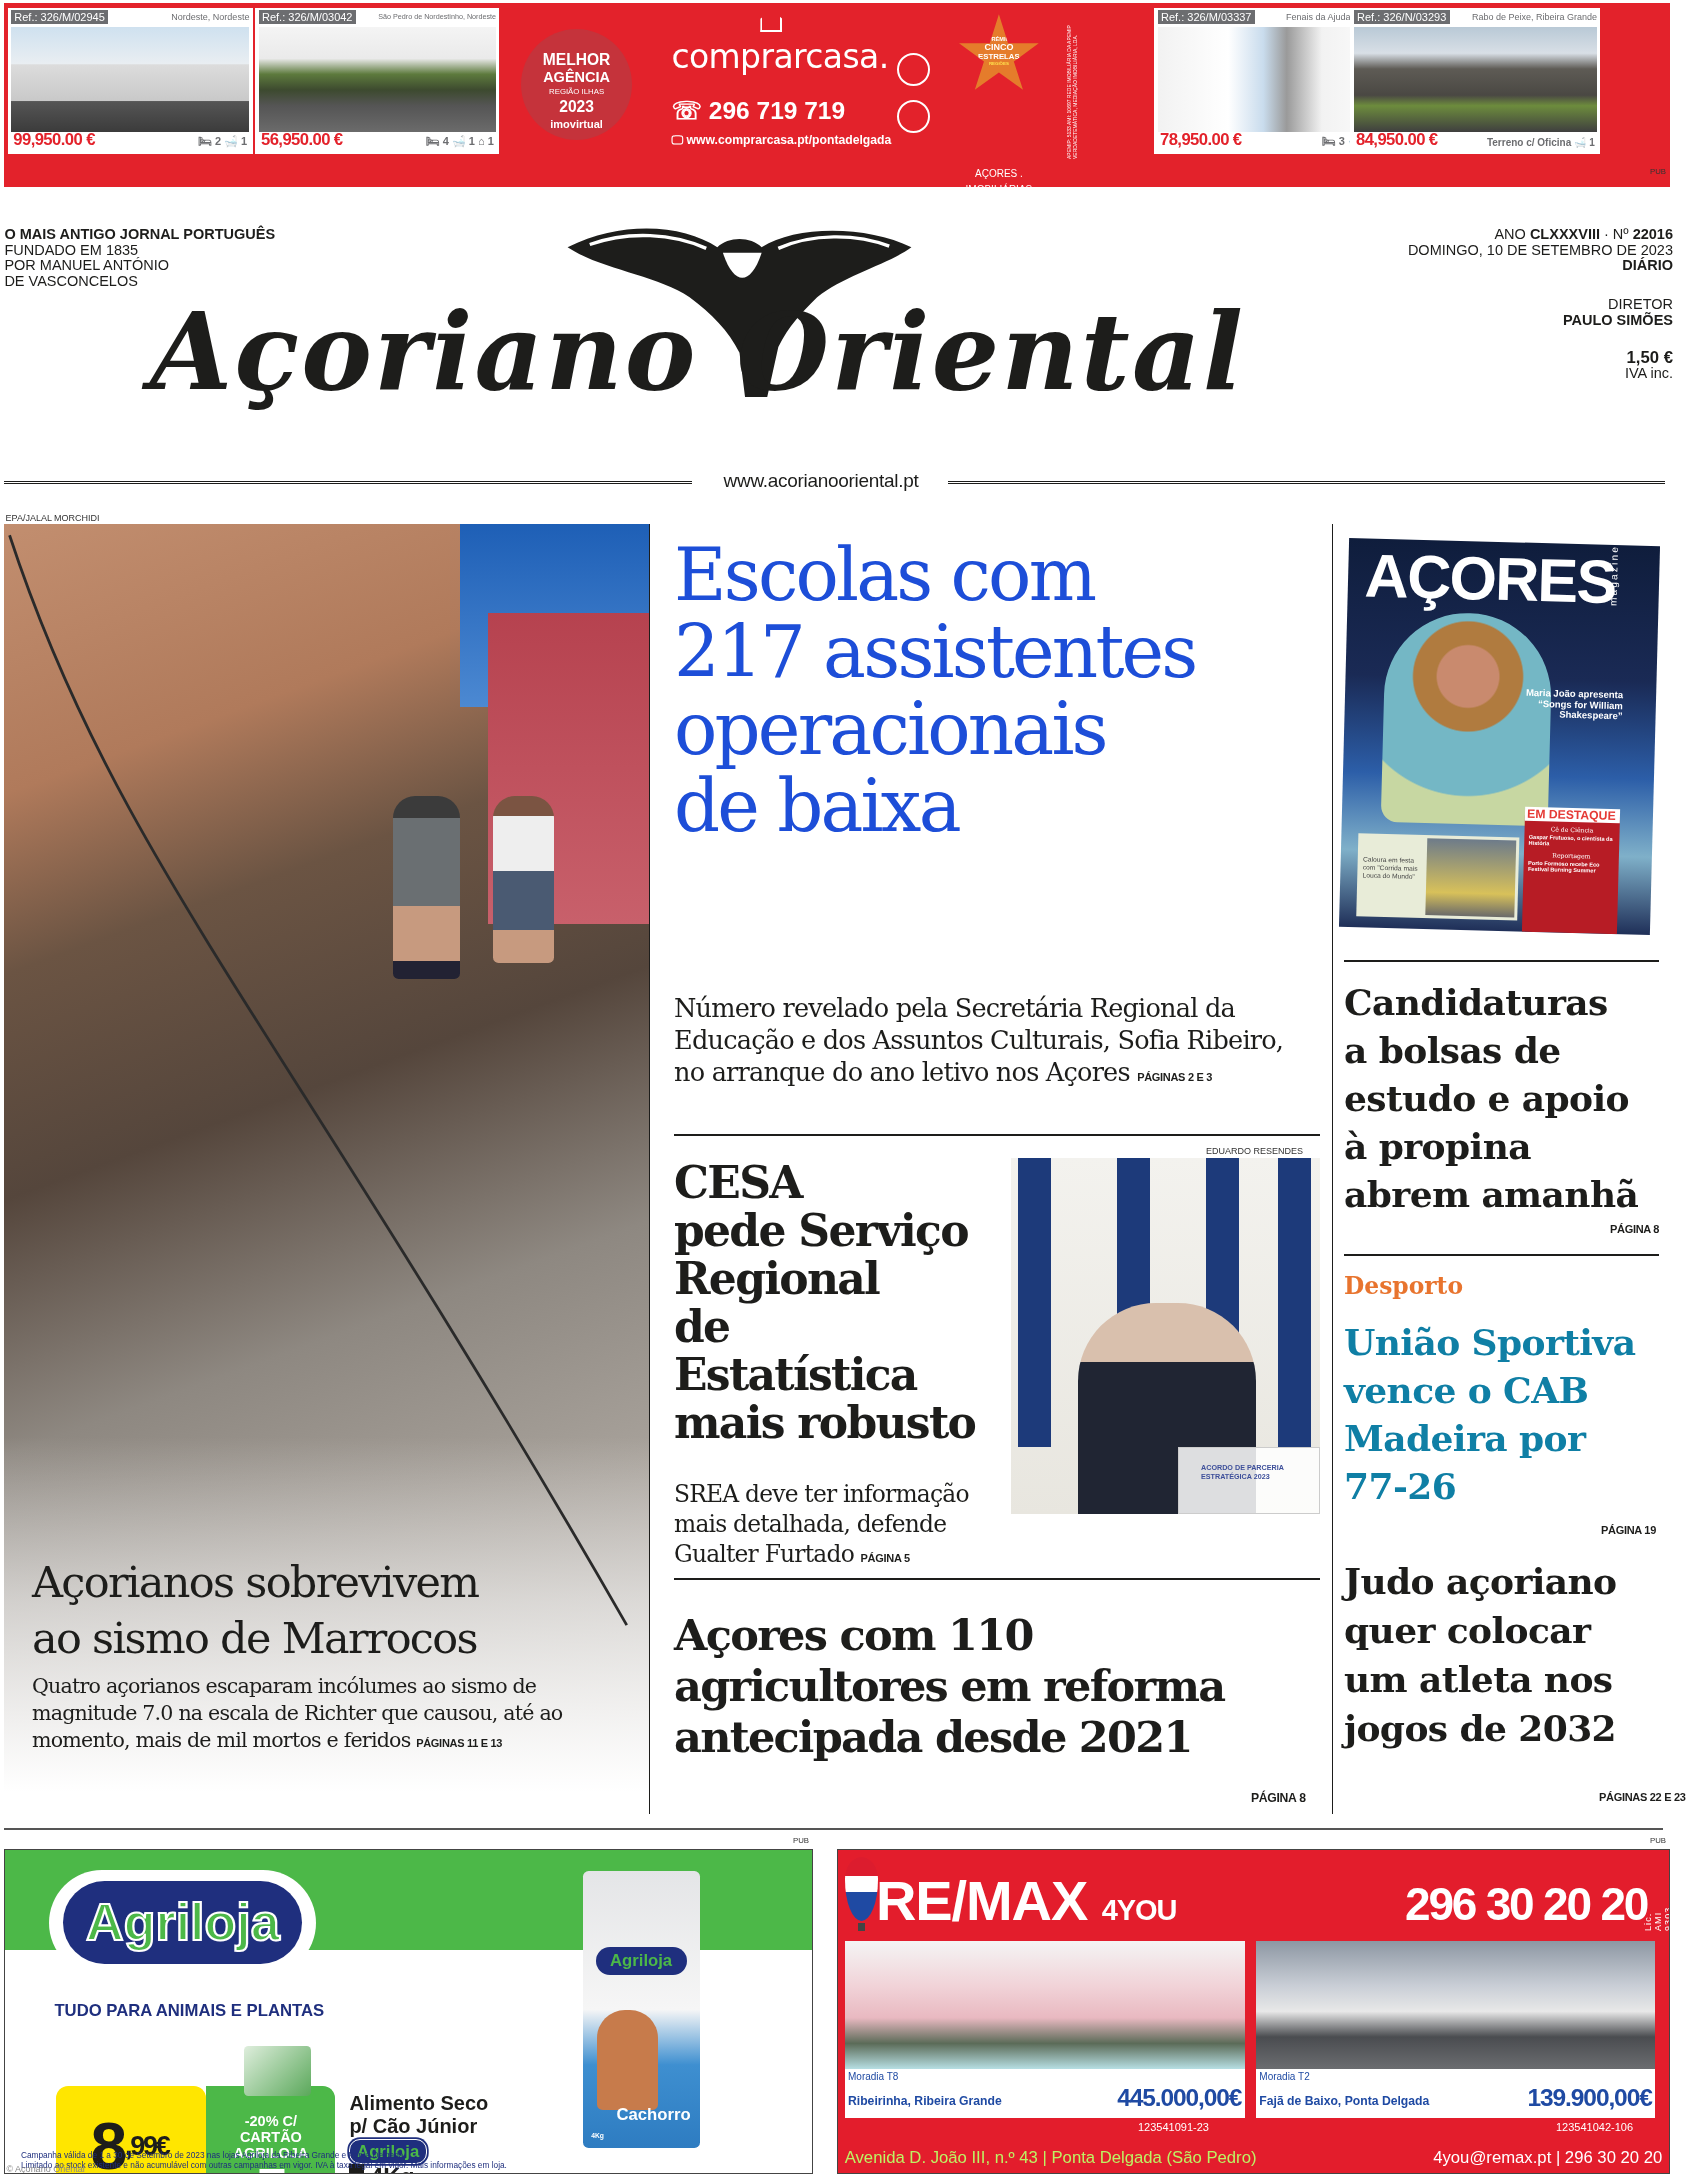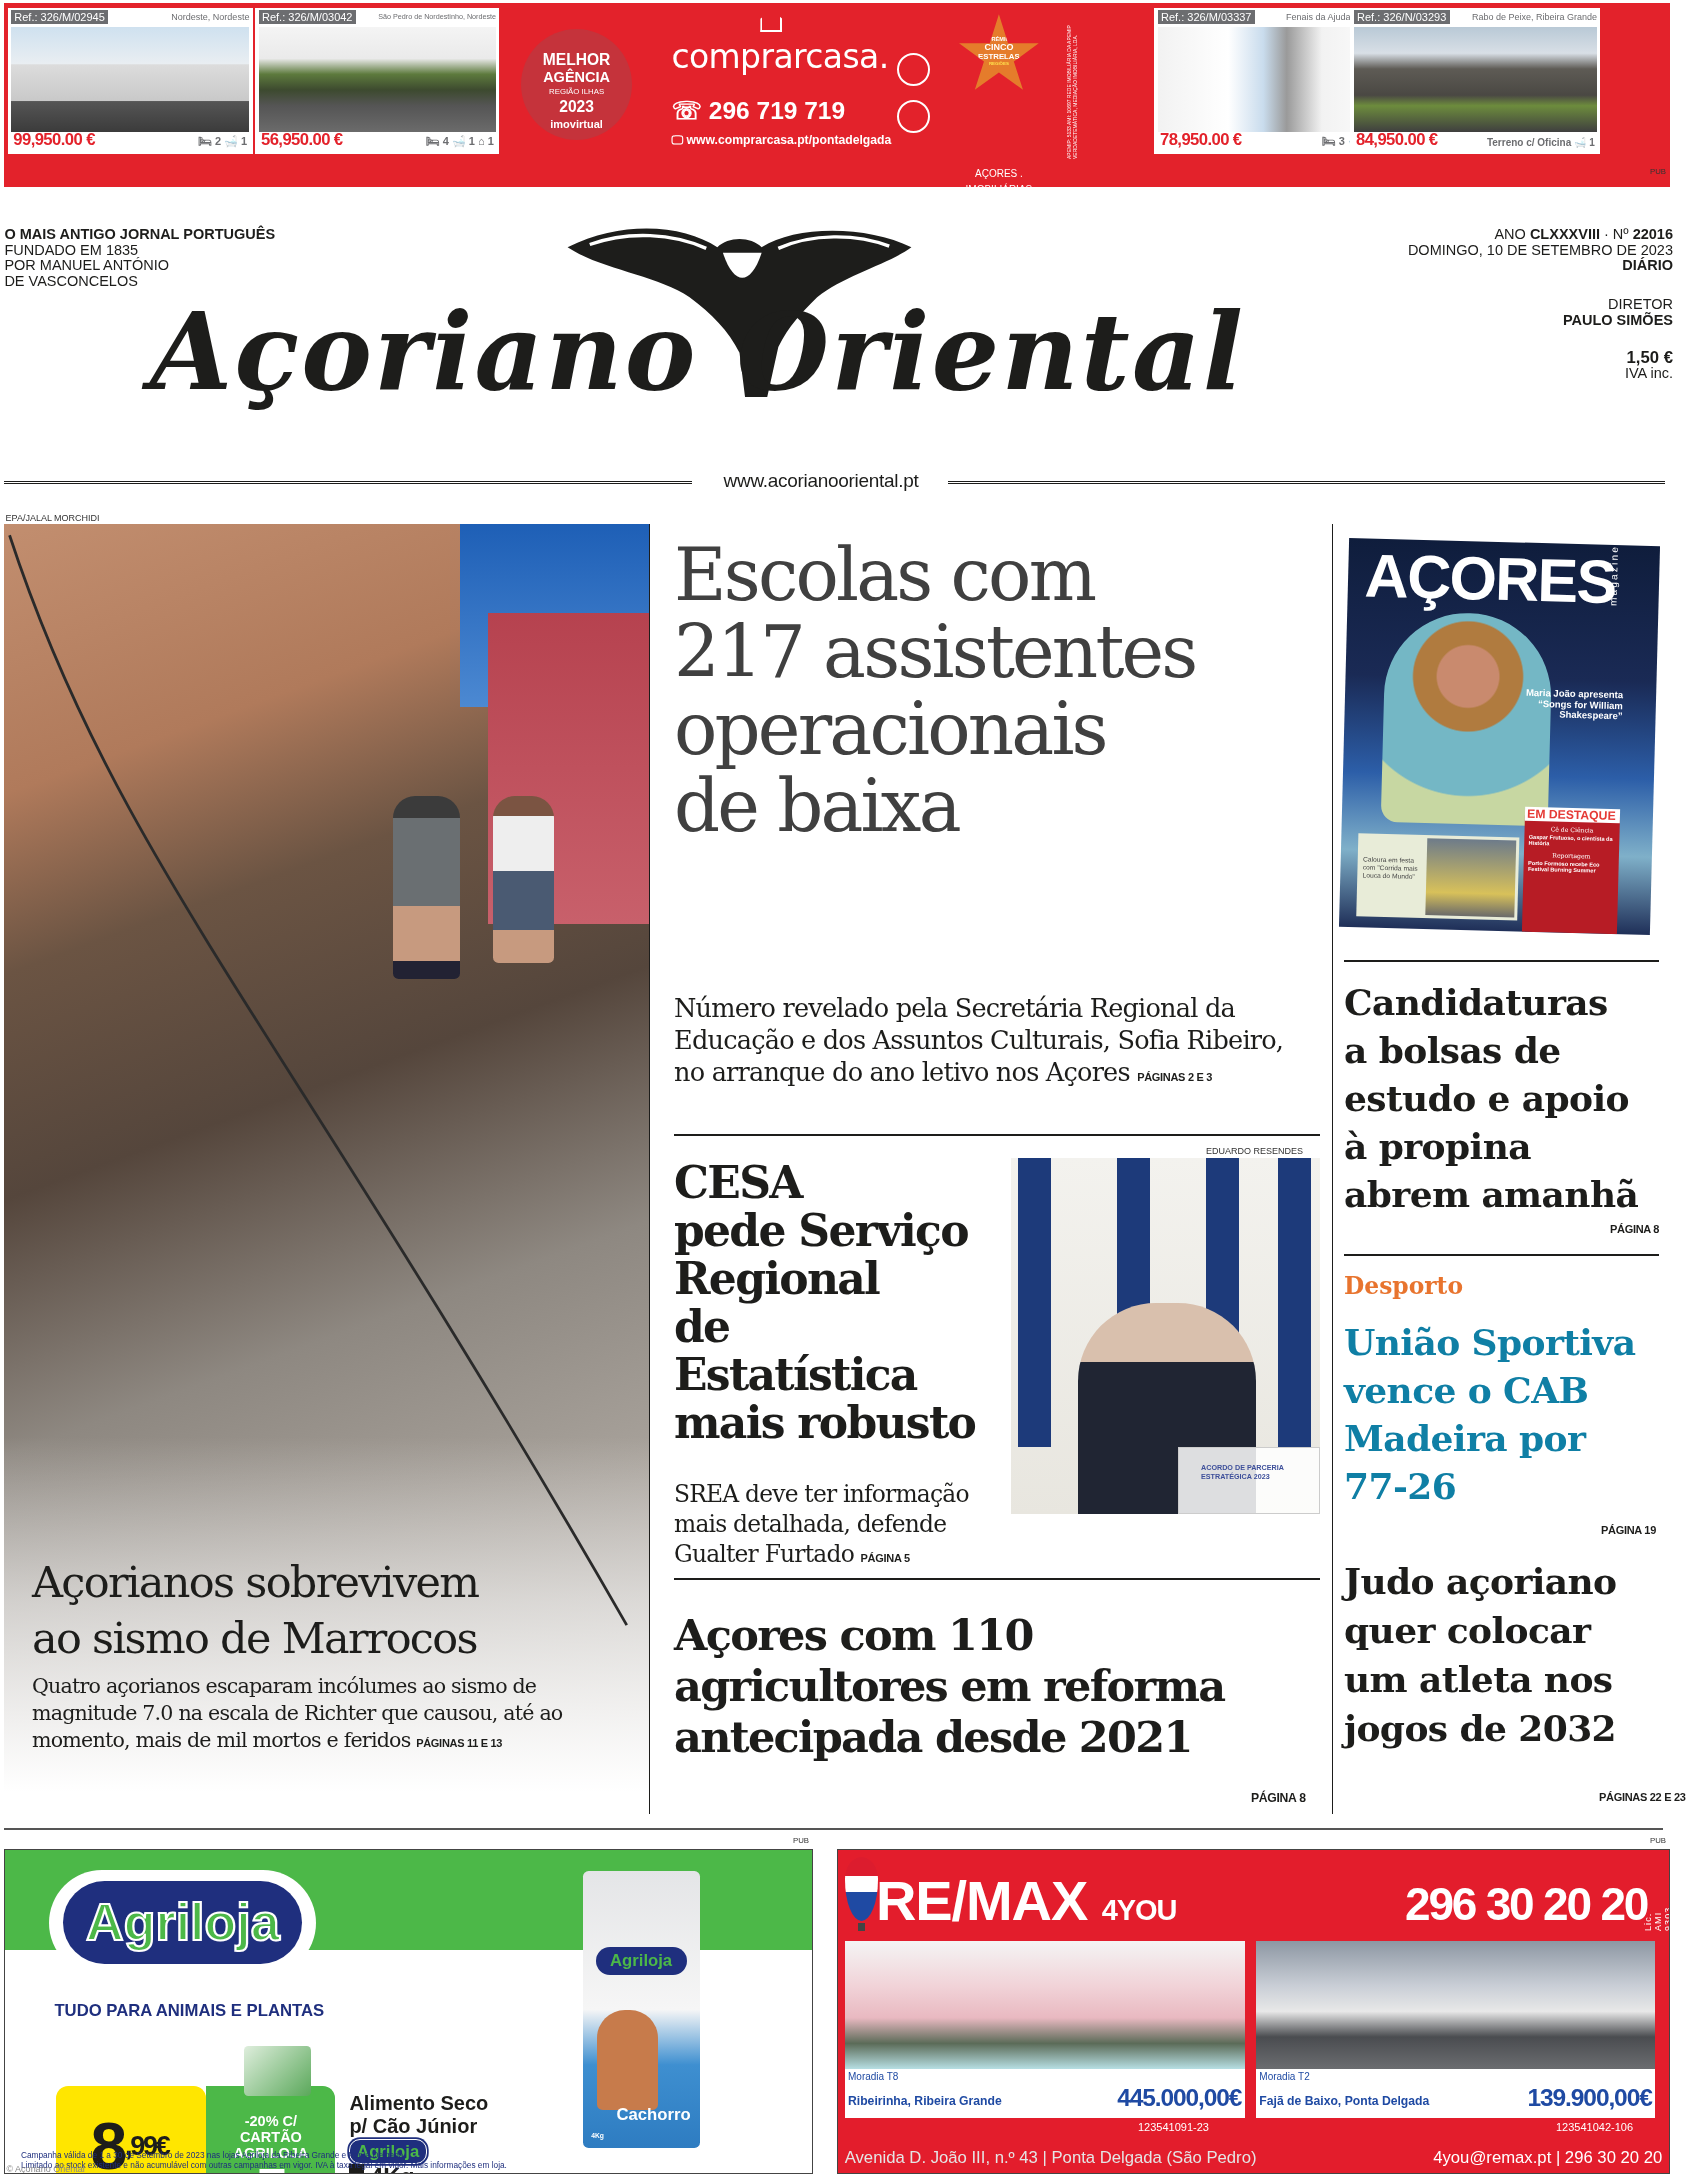--- a/index.html
+++ b/index.html
@@ -29,21 +29,21 @@
   
   .mh-left { left: 4.4px; top: 227px; font-size: 14.5px; line-height: 15.6px; }
   .mh-left .b { font-weight: bold; }
   .mh-right { right: 27px; top: 227px; font-size: 14.5px; line-height: 15.6px; text-align: right; }
   .logo-title { left: 150px; top: 289px; font-family: "DejaVu Serif", serif; font-weight: bold; font-size: 106px; letter-spacing: 2.2px; color: #1d1d1b; font-style: italic; }
   .eagle { left: 556px; top: 214px; width: 367px; height: 183px; }
   .rule-double { height: 3.3px; border-top: 1.7px solid #1d1d1b; border-bottom: 1.1px solid #1d1d1b; }
 
   
   .credit { font-size: 9px; color: #333; }
-  .headline-red { color: #404040; font-family: "DejaVu Serif", serif; font-size: 72px; line-height: 77px; letter-spacing: -2.8px; }
+  .headline-red { color: #1d4ed8; font-family: "DejaVu Serif", serif; font-size: 72px; line-height: 77px; letter-spacing: -2.8px; }
   .deck { font-family: "DejaVu Serif", serif; font-size: 25.6px; line-height: 32px; letter-spacing: -0.8px; color:#1d1d1b; }
   .pg { font-family: "Liberation Sans", sans-serif; font-weight: bold; font-size: 11px; letter-spacing: -0.3px; }
   .hl-black { font-family: "DejaVu Serif", serif; font-weight: bold; font-size: 44px; line-height: 48px; letter-spacing: -1.7px; }
   .hl-side { font-family: "DejaVu Serif", serif; font-weight: bold; font-size: 36px; line-height: 49px; letter-spacing: -0.6px; }
   .vrule { width: 1.1px; background: #1d1d1b; }
   .hrule { height: 2.2px; background: #1d1d1b; }
 
   
   #agri-ad { left: 4.4px; top: 1849px; width: 809px; height: 325px; border: 1.7px solid #444; background:#fff; overflow:hidden; }
   #remax-ad { left: 837px; top: 1849px; width: 833px; height: 325px; border: 1.7px solid #444; background: #e31d2c; overflow:hidden; }
@@ -316,16 +316,16 @@
   <div class="abs" style="left:300px; top:271px; color:#fff; font-size:11px;">123541091-23</div>
 
   <div class="abs" style="left:418px; top:91px; width:399px; height:128px; background:linear-gradient(180deg,#8d97a3 0%,#c9ced6 35%,#e8e8e8 55%,#4a4c50 75%,#6b6d70 100%);"></div>
   <div class="abs" style="left:418px; top:219px; width:399px; height:49px; background:#fff;">
     <div style="position:absolute; left:3.3px; top:2.2px; color:#1f4aa3; font-size:10px;">Moradia T2</div>
     <div style="position:absolute; left:3.3px; top:24.5px; color:#1f4aa3; font-size:12.2px; font-weight:bold;">Fajã de Baixo, Ponta Delgada</div>
     <div style="position:absolute; right:3.3px; top:14.5px; color:#1f4aa3; font-size:24.5px; font-weight:bold; letter-spacing:-1.1px;">139.900,00€</div>
   </div>
   <div class="abs" style="left:718px; top:271px; color:#fff; font-size:11px;">123541042-106</div>
 
-  <div class="abs" style="left:6.7px; top:298px; color:#e5e5e5; font-size:16.7px;">Avenida D. João III, n.º 43 | Ponta Delgada (São Pedro)</div>
+  <div class="abs" style="left:6.7px; top:298px; color:#bef264; font-size:16.7px;">Avenida D. João III, n.º 43 | Ponta Delgada (São Pedro)</div>
   <div class="abs" style="right:6.7px; top:298px; color:#fff; font-size:16.7px;">4you@remax.pt | 296 30 20 20</div>
 </div>
 
 
 </body></html>

